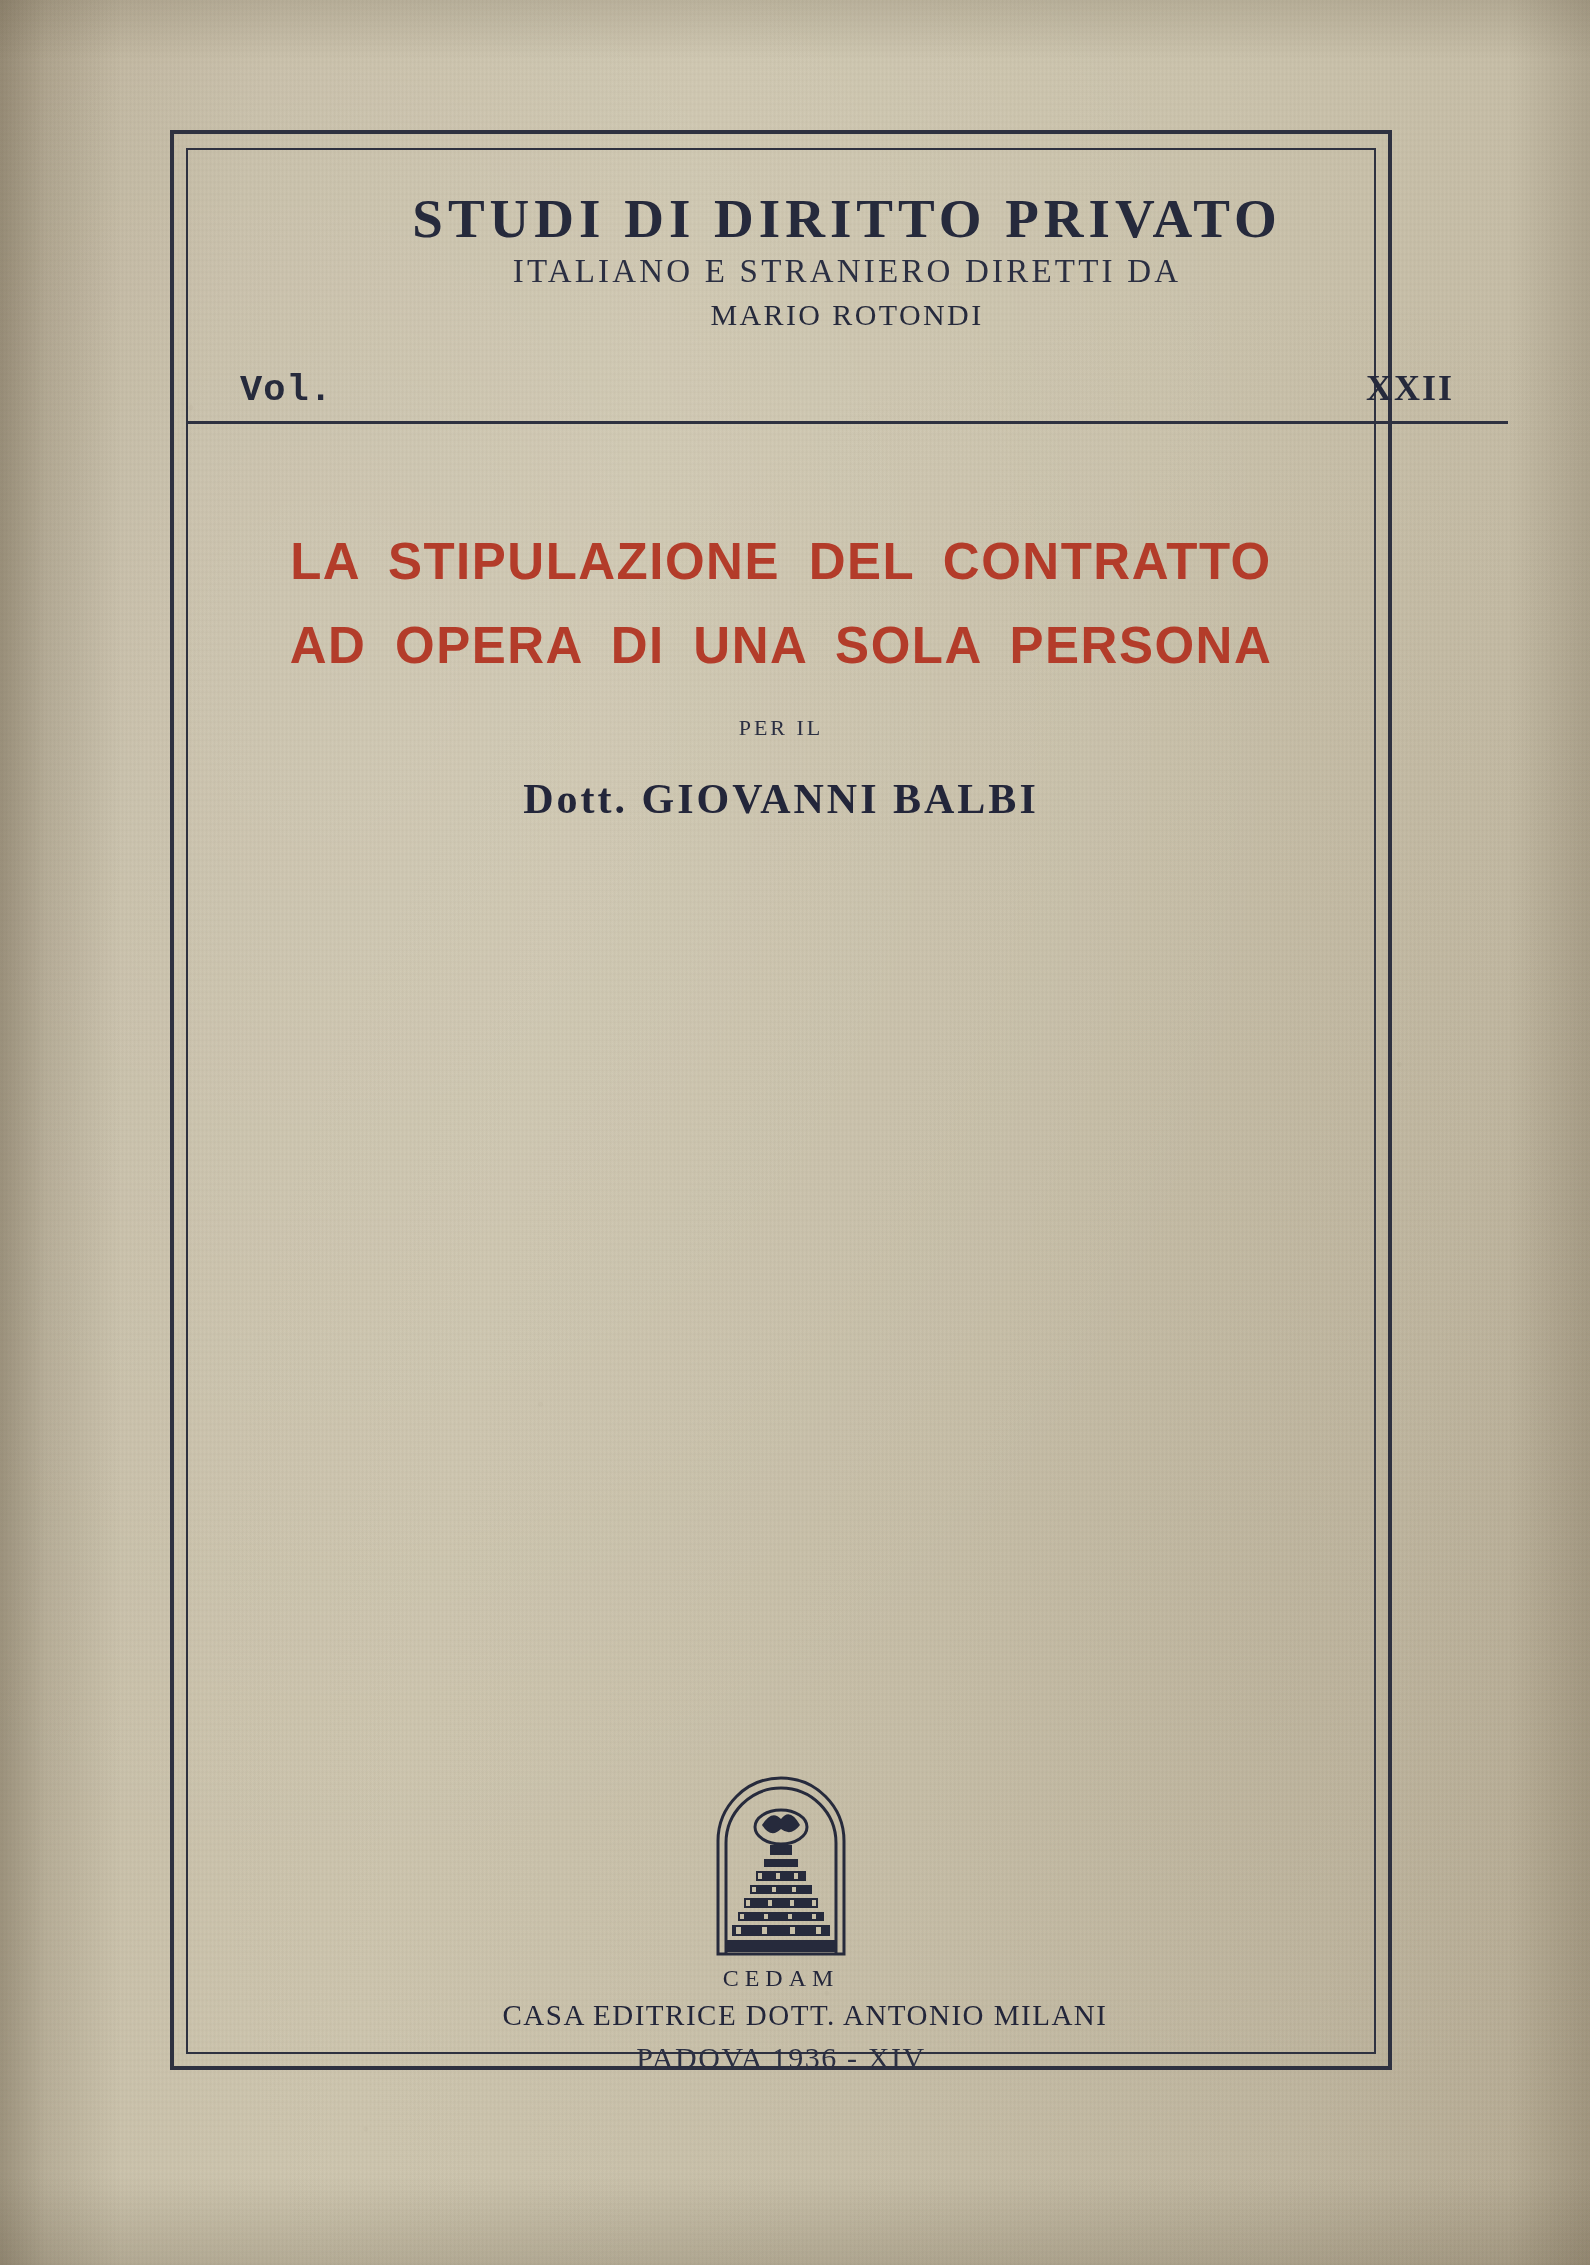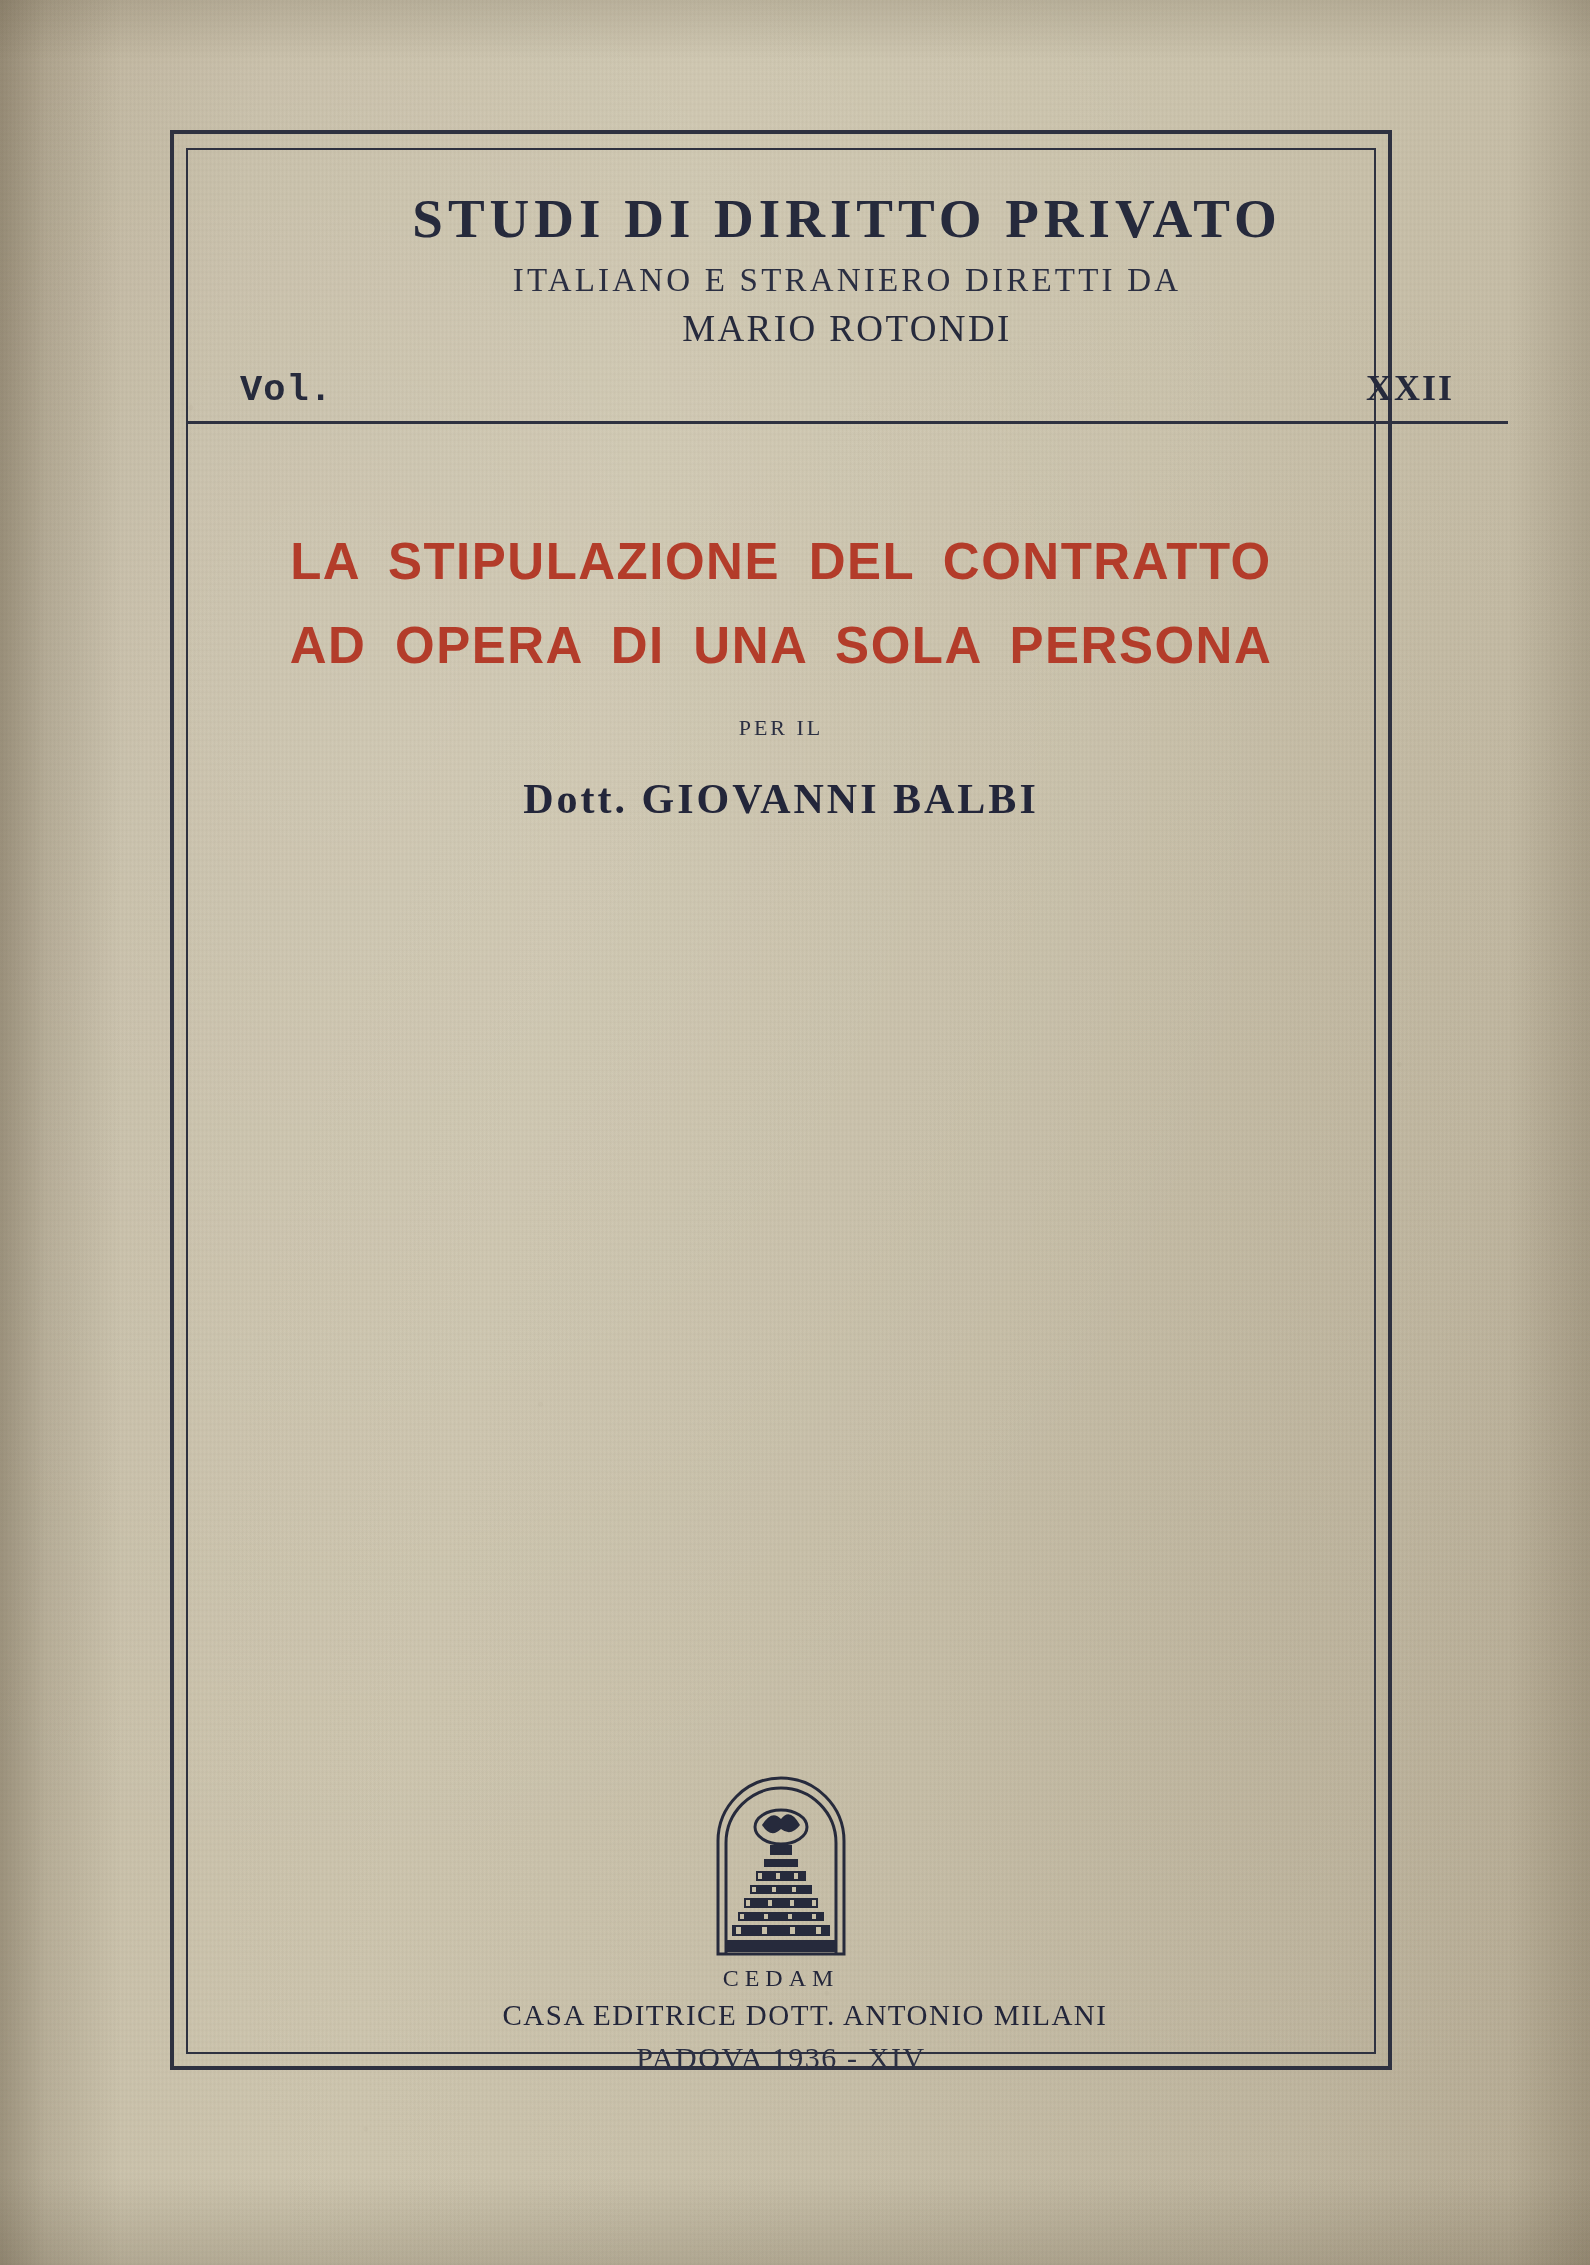--- a/index.html
+++ b/index.html
@@ -114,30 +114,30 @@
   .series-title {
     margin-top: 42px;
     font-family: "Liberation Serif", serif;
     font-weight: bold;
     font-size: 55px;
     letter-spacing: 5px;
     line-height: 1.05;
     color: #262a3c;
   }
   .series-sub {
-    margin-top: 14px;
+    margin-top: 5px;
     font-family: "Liberation Serif", serif;
     font-size: 33px;
     letter-spacing: 3.2px;
     color: #2b2f42;
   }
   .series-editor {
     margin-top: 8px;
     font-family: "Liberation Serif", serif;
-    font-size: 37px;
+    font-size: 30px;
     letter-spacing: 2.4px;
     color: #262a3c;
   }
   .vol-row {
     position: absolute;
     left: 0;
     right: 0;
     bottom: 10px;
     height: 46px;
   }

